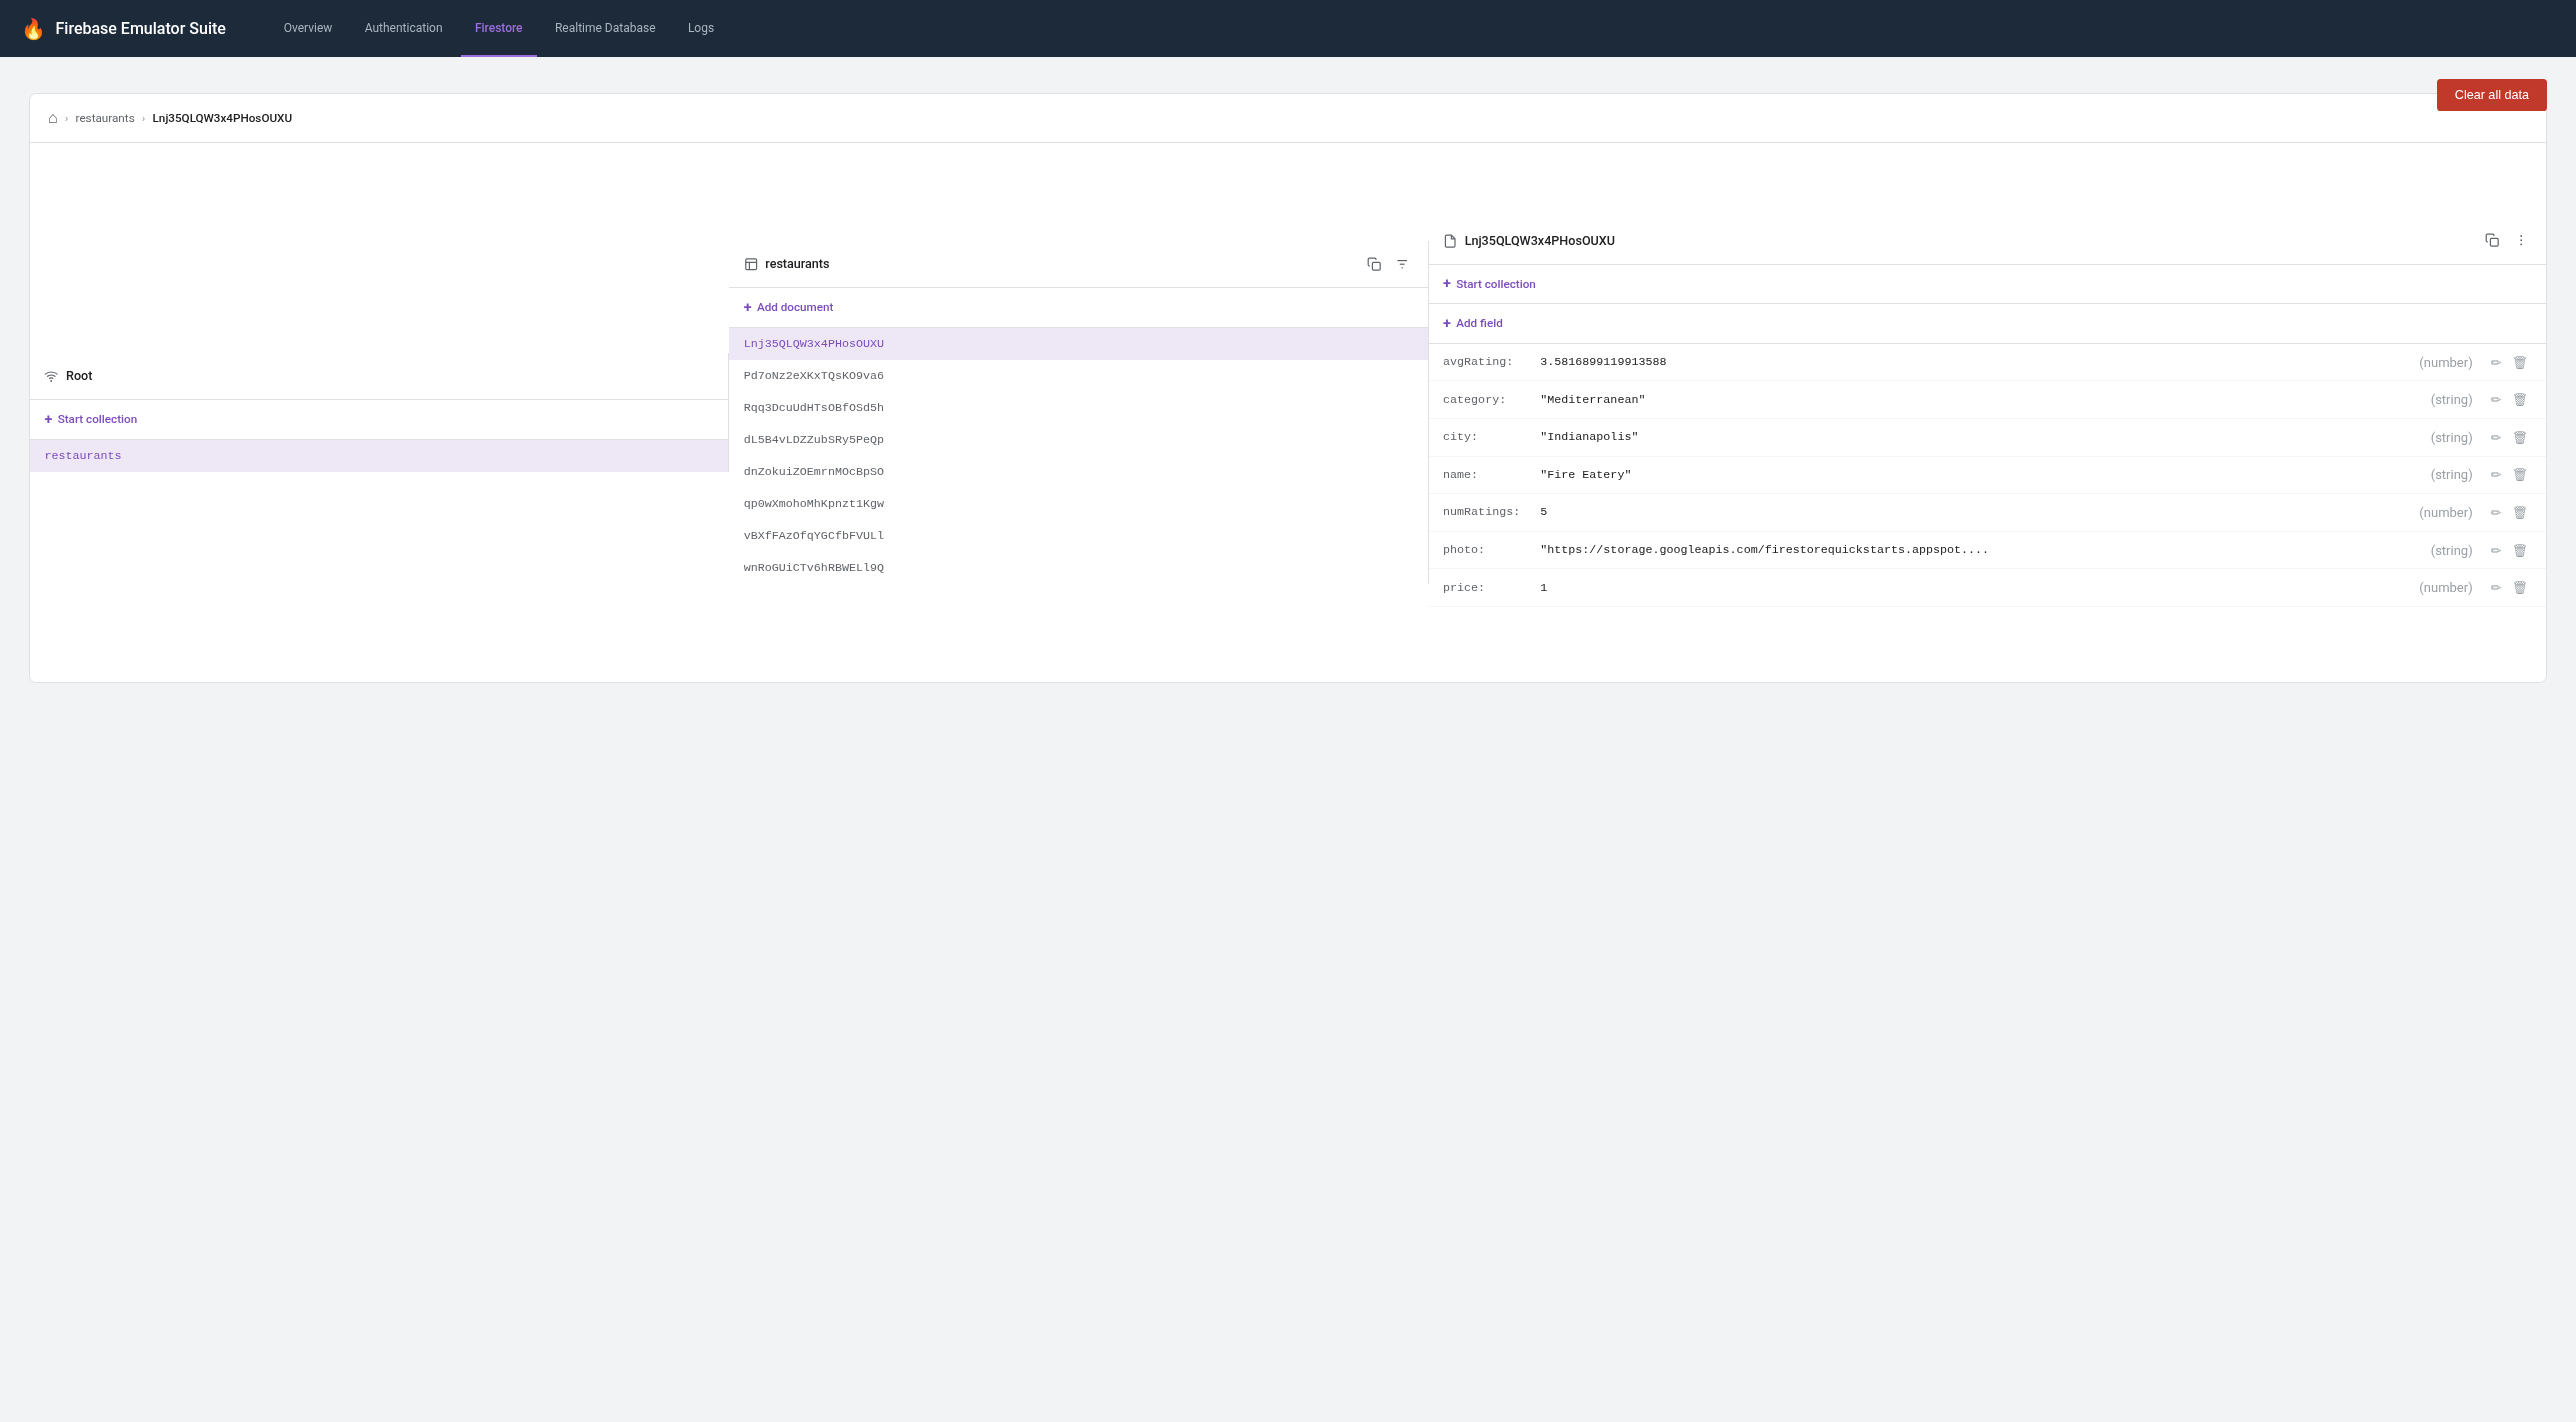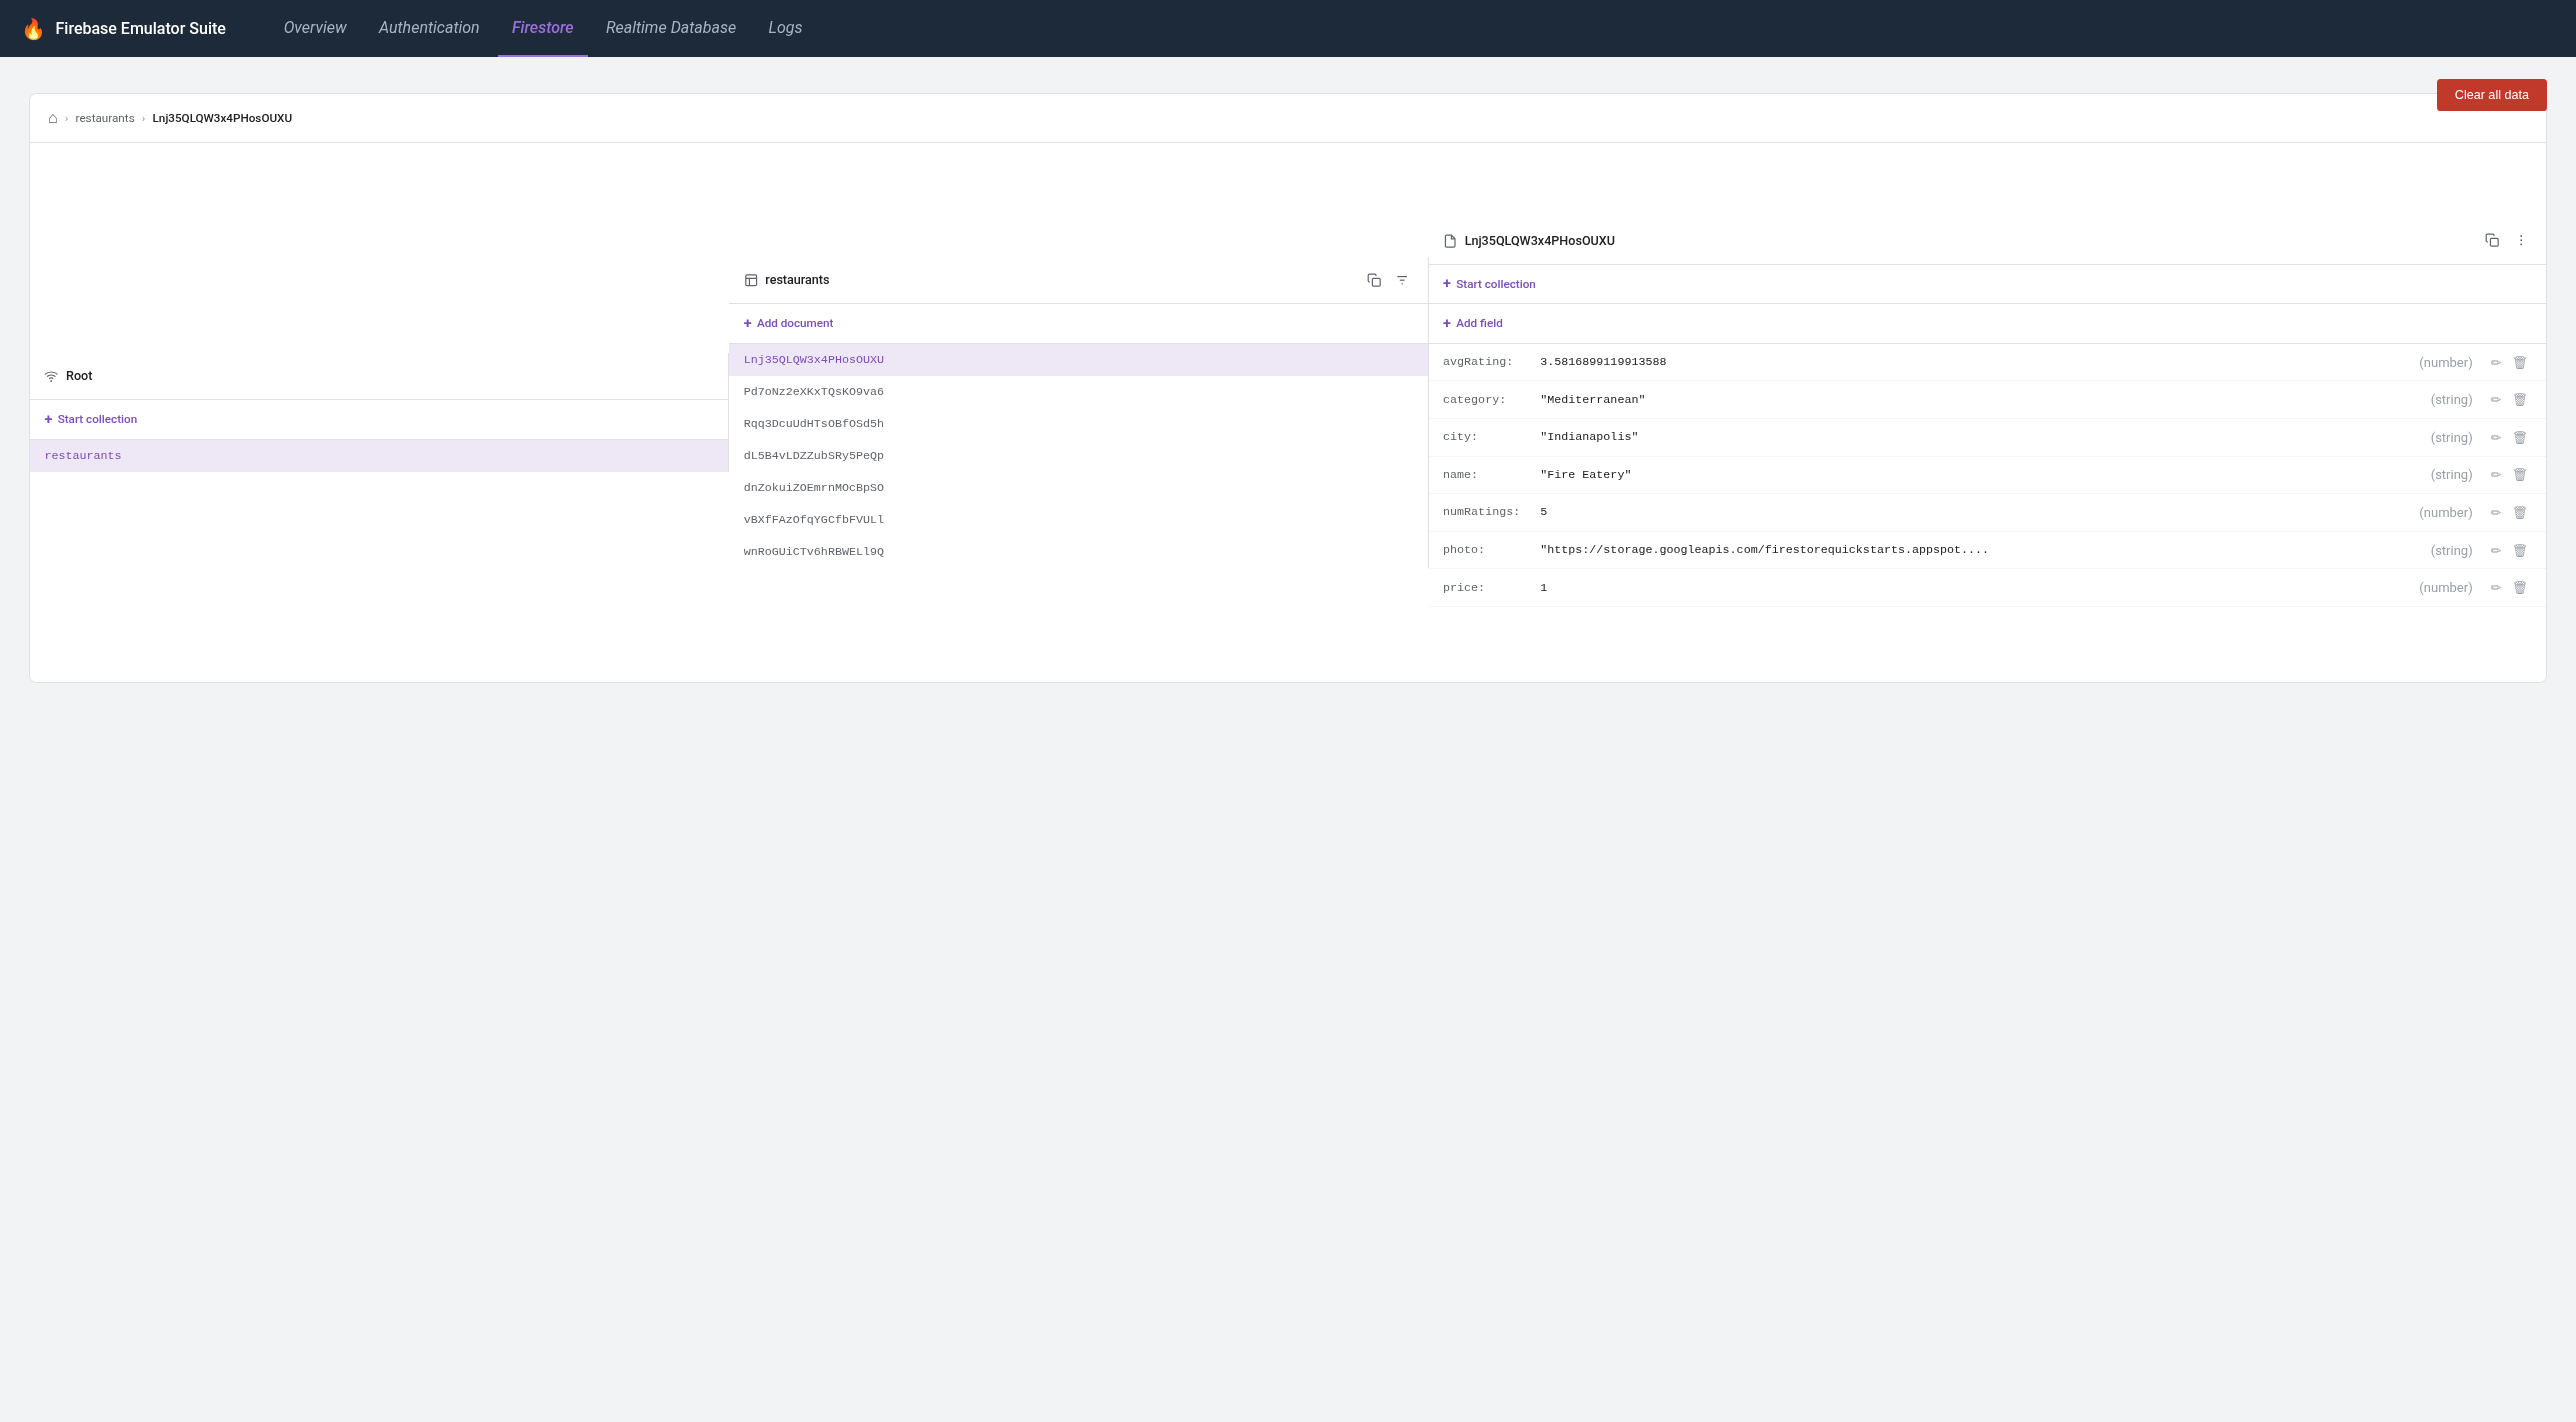--- a/index.html
+++ b/index.html
@@ -26,29 +26,28 @@
     .fire-icon {
       font-size: 20px;
     }
     .nav-links {
       display: flex;
       gap: 3.6px;
       margin-left: 14.4px;
     }
     .nav-link {
       color: #aab4be;
-      font-size: 16px;
+      font-size: 12px;
       padding: 7.2px 14.4px;
       cursor: pointer;
       border-bottom: 2.7px solid transparent;
       text-decoration: none;
       height: 57px;
       display: flex;
       align-items: center;
-      font-style: italic;
     }
     .nav-link.active {
       color: #9c6fde;
       border-bottom: 2.7px solid #9c6fde;
       font-weight: 500;
     }
 
     
     .main-content {
       padding: 21.6px 29px;
@@ -307,20 +306,21 @@
         </div>
         <div class="action-row">
           <span class="plus-icon">+</span>
           <span>Add document</span>
         </div>
         <div class="list-item selected-doc">Lnj35QLQW3x4PHosOUXU</div>
         <div class="list-item">Pd7oNz2eXKxTQsKO9va6</div>
         <div class="list-item">Rqq3DcuUdHTsOBfOSd5h</div>
         <div class="list-item">dL5B4vLDZZubSRy5PeQp</div>
         <div class="list-item">dnZokuiZOEmrnMOcBpSO</div>
+        <div class="list-item">qp0wXmohoMhKpnzt1Kgw</div>
         <div class="list-item">vBXfFAzOfqYGCfbFVULl</div>
         <div class="list-item">wnRoGUiCTv6hRBWELl9Q</div>
       </div>
 
       <div class="column" style="flex: 1.6;">
         <div class="column-header">
           <span class="col-icon">
             <svg class="svg-icon" viewBox="0 0 24 24" fill="none" stroke="#5f6368" stroke-width="2">
               <path d="M14 2H6a2 2 0 0 0-2 2v16a2 2 0 0 0 2 2h12a2 2 0 0 0 2-2V8z"></path>
               <polyline points="14,2 14,8 20,8"></polyline>

